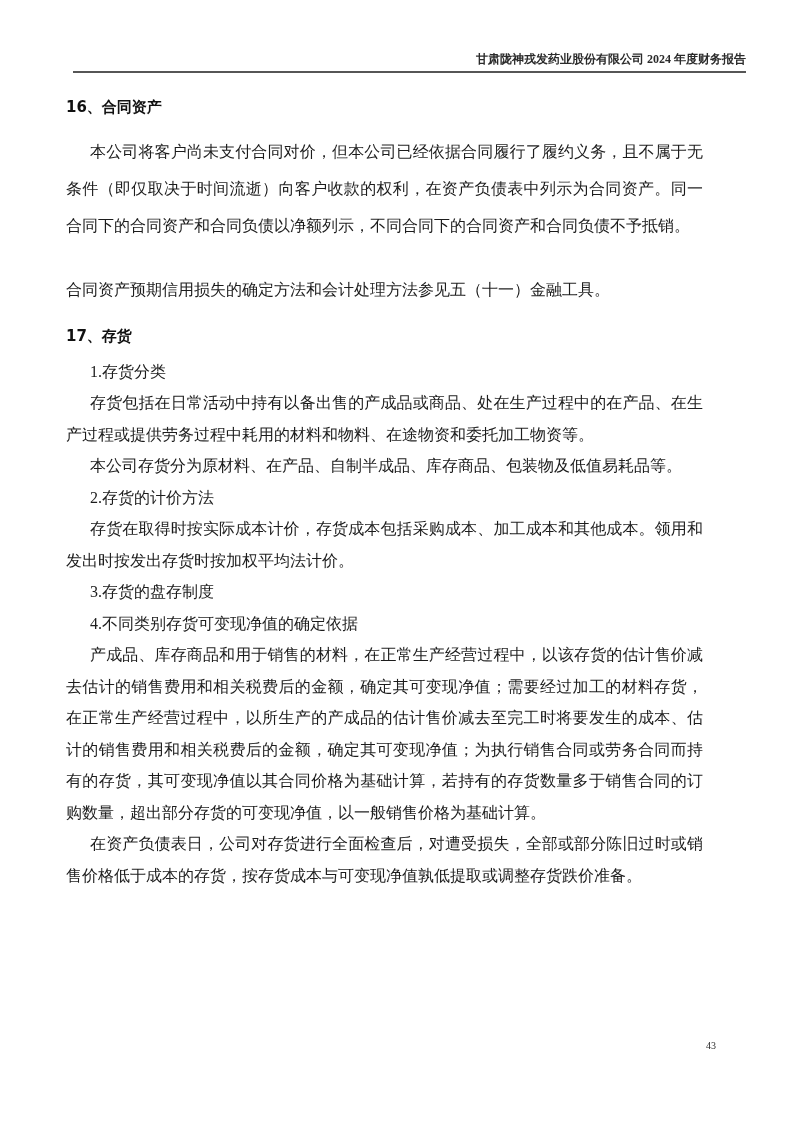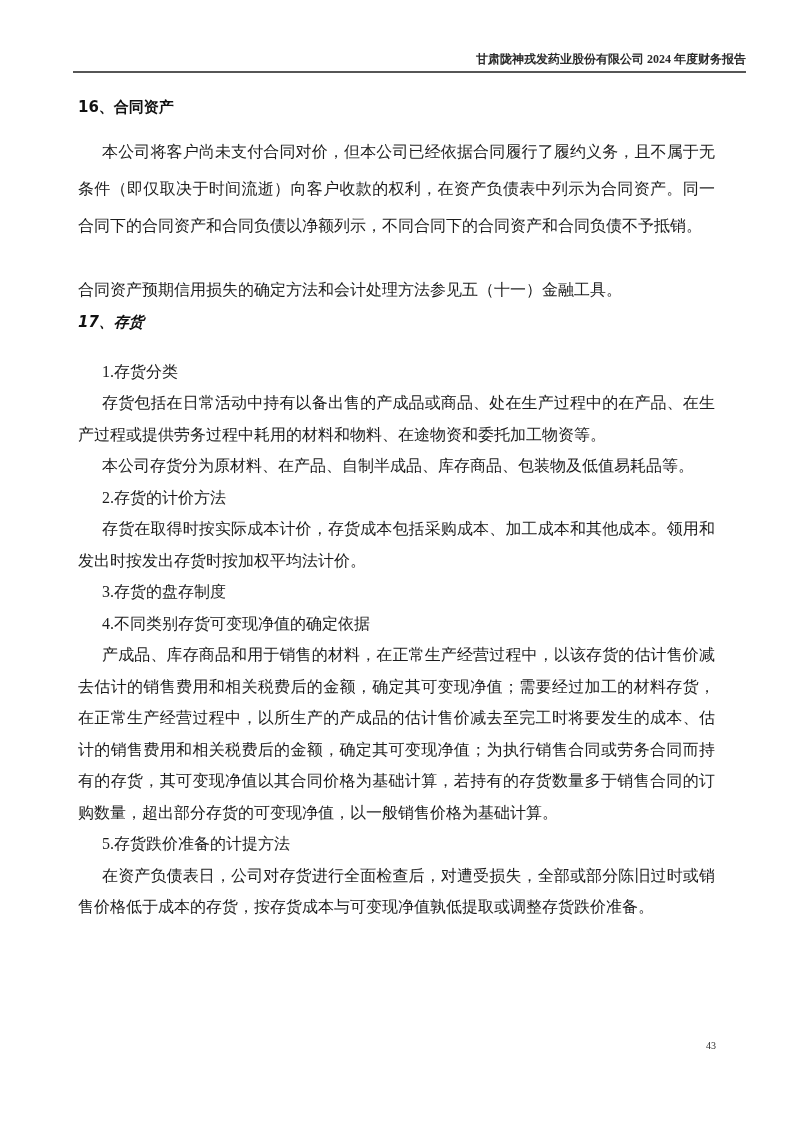--- a/index.html
+++ b/index.html
@@ -27,45 +27,45 @@
   }
   .header-title {
     font-size: 12px;
     font-weight: bold;
     color: #2b2b2b;
     white-space: nowrap;
   }
   .content {
     position: absolute;
     top: 75px;
-    left: 78px;
+    left: 66px;
     width: 637px;
   }
   .section-heading {
     margin: 0;
     font-family: "DejaVu Sans", "Liberation Sans", sans-serif;
     font-weight: bold;
     font-size: 15px;
     line-height: 24px;
     color: #111111;
   }
   .section-0 .section-heading { margin-top: 20px; }
-  .section-1 .section-heading { margin-top: 4px; font-style: italic; }
+  .section-1 .section-heading { margin-top: 18px; }
   .para {
     font-size: 16px;
     text-align: justify;
     word-break: break-all;
     color: #1c1c1c;
   }
   .para-body, .para-subheading { text-indent: 24px; }
   .section-0 .para-body { line-height: 37px; margin-top: 14px; }
   .section-0 .para-blank { height: 30px; }
   .section-0 .para-plain { line-height: 31.5px; }
   .section-1 .para { line-height: 31.5px; }
-  .section-1 .section-heading + .para { margin-top: 22px; }
+  .section-1 .section-heading + .para { margin-top: 8px; }
   .footer-page-number {
     position: absolute;
     top: 1040px;
     left: 706px;
     font-size: 10px;
     color: #2b2b2b;
   }
 </style>
 </head>
 <body>
@@ -85,19 +85,18 @@
       <section class="section section-1">
         <h2 class="section-heading">17、存货</h2>
         <div class="para para-subheading">1.存货分类</div>
         <div class="para para-body">存货包括在日常活动中持有以备出售的产成品或商品、处在生产过程中的在产品、在生产过程或提供劳务过程中耗用的材料和物料、在途物资和委托加工物资等。</div>
         <div class="para para-body">本公司存货分为原材料、在产品、自制半成品、库存商品、包装物及低值易耗品等。</div>
         <div class="para para-subheading">2.存货的计价方法</div>
         <div class="para para-body">存货在取得时按实际成本计价，存货成本包括采购成本、加工成本和其他成本。领用和发出时按发出存货时按加权平均法计价。</div>
         <div class="para para-subheading">3.存货的盘存制度</div>
         <div class="para para-subheading">4.不同类别存货可变现净值的确定依据</div>
         <div class="para para-body">产成品、库存商品和用于销售的材料，在正常生产经营过程中，以该存货的估计售价减去估计的销售费用和相关税费后的金额，确定其可变现净值；需要经过加工的材料存货，在正常生产经营过程中，以所生产的产成品的估计售价减去至完工时将要发生的成本、估计的销售费用和相关税费后的金额，确定其可变现净值；为执行销售合同或劳务合同而持有的存货，其可变现净值以其合同价格为基础计算，若持有的存货数量多于销售合同的订购数量，超出部分存货的可变现净值，以一般销售价格为基础计算。</div>
-        <div class="para para-subheading">5.存货跌价准备的计提方法</div>
         <div class="para para-body">在资产负债表日，公司对存货进行全面检查后，对遭受损失，全部或部分陈旧过时或销售价格低于成本的存货，按存货成本与可变现净值孰低提取或调整存货跌价准备。</div>
       </section>
     </div>
 
   <div class="footer-page-number">43</div>
 </div>
 
 </body></html>

